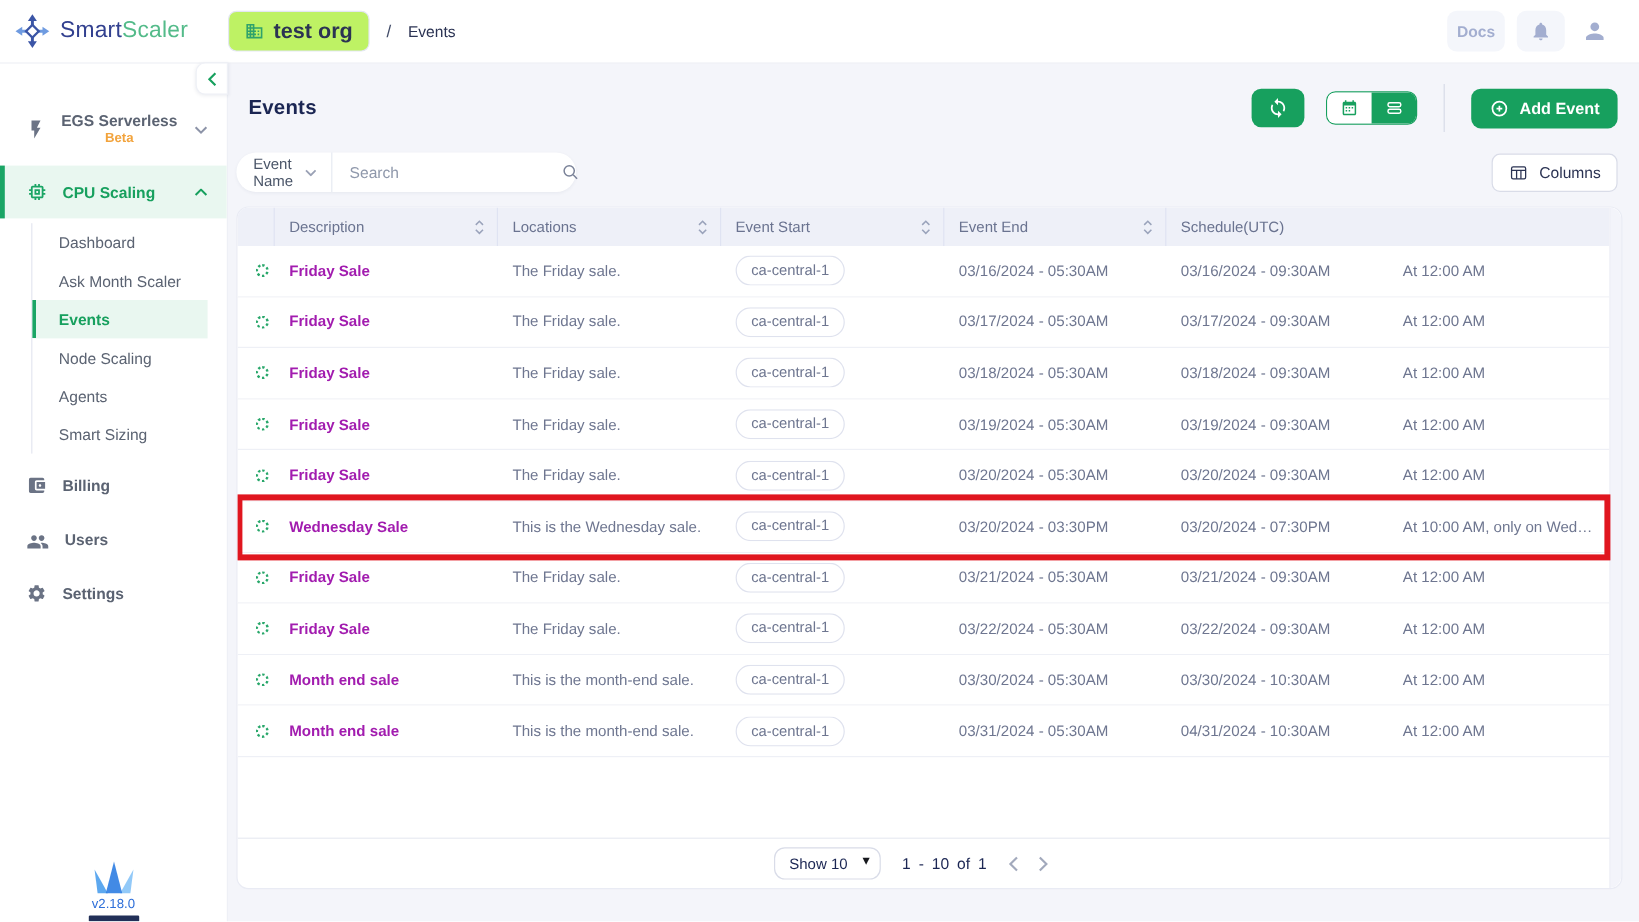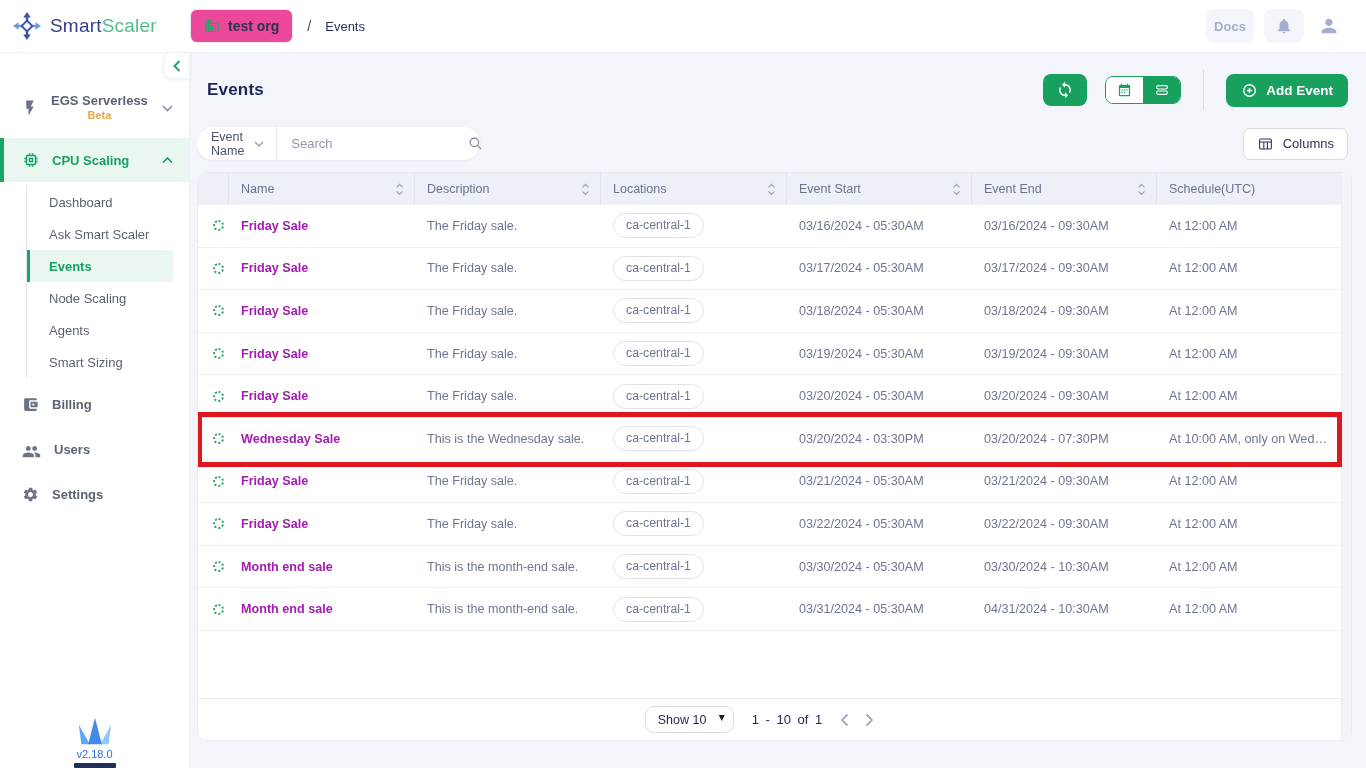--- a/index.html
+++ b/index.html
@@ -8,22 +8,22 @@
   .app { position:relative; width:1366px; height:768px; }
 
   
   .topbar { position:absolute; top:0; left:0; right:0; height:52px; background:#fff;
             display:flex; align-items:center; z-index:5; box-shadow:0 1px 0 #eef0f6; }
   .brand { width:190px; display:flex; align-items:center; gap:8px; padding-left:12px; flex:0 0 190px; }
   .brand-name { font-size:19px; font-weight:normal; letter-spacing:.2px; }
   .brand-name .p1 { color:#32408f; }
   .brand-name .p2 { color:#54bb8a; }
   .crumb-org { display:flex; align-items:center; gap:8px; height:34px; padding:0 13px;
-               background:#ec4899; border:1px solid #e3e7f1; border-radius:7px;
-               font-size:14px; font-weight:bold; color:#2b3353; cursor:pointer; }
+               background:#bef264; border:1px solid #e3e7f1; border-radius:7px;
+               font-size:18px; font-weight:bold; color:#2b3353; cursor:pointer; }
   .crumb-sep { margin:0 14px; color:#3f4966; font-size:14px; }
   .crumb-cur { font-size:13px; color:#2b3353; font-weight:500; }
   .top-right { margin-left:auto; display:flex; align-items:center; gap:10px; padding-right:22px; }
   .soft-btn { height:34px; border:none; background:#f4f6fb; border-radius:8px; display:flex;
               align-items:center; justify-content:center; cursor:pointer; }
   .docs-btn { width:48px; color:#a3aed0; font-weight:bold; font-size:13px;
               font-family:"Liberation Sans",sans-serif; }
   .bell-btn { width:40px; }
   .person-btn { width:30px; background:transparent; }
 
@@ -207,21 +207,21 @@
       <span class="side-cpu-label">CPU Scaling</span>
       <span class="chev">
         <svg width="11" height="7" viewBox="0 0 11 7">
             <path d="M1 5.5 L5.5 1 L10 5.5" stroke="#17a05e" stroke-width="1.7" fill="none"></path>
           </svg>
       </span>
     </div>
 
     <div class="submenu">
         <div class="subitem">Dashboard</div>
-        <div class="subitem">Ask Smart Scaler</div>
+        <div class="subitem">Ask Month Scaler</div>
         <div class="subitem active">Events</div>
         <div class="subitem">Node Scaling</div>
         <div class="subitem">Agents</div>
         <div class="subitem">Smart Sizing</div>
       </div>
 
     <div class="side-item">
       <span>
         <svg width="17" height="17" viewBox="0 0 24 24">
             <path fill="#6b7385" d="M21 18v1c0 1.1-.9 2-2 2H5c-1.11 0-2-.9-2-2V5c0-1.1.89-2 2-2h14c1.1 0 2 .9 2 2v1h-9c-1.11 0-2 .9-2 2v8c0 1.1.89 2 2 2h9zm-9-2h10V8H12v8zm4-2.5c-.83 0-1.5-.67-1.5-1.5s.67-1.5 1.5-1.5 1.5.67 1.5 1.5-.67 1.5-1.5 1.5z"></path>
@@ -335,29 +335,20 @@
               <path d="M3.2 9 H20.8 M9.5 9 V19.5 M14.9 9 V19.5" stroke="#2b3353" stroke-width="1.6" fill="none"></path>
             </svg>
         </span>
         <span>Columns</span>
       </button>
     </div>
 
     <div class="table-card">
       <div class="thead tgrid">
         <div class="th-spacer"></div>
-      <div class="th">
-    <span>Name</span>
-    <span class="sort">
-      <svg width="9" height="13" viewBox="0 0 9 13">
-                <path d="M1.5 4.4 L4.5 1.4 L7.5 4.4" stroke="#9aa3bb" stroke-width="1.3" fill="none"></path>
-                <path d="M1.5 8.4 L4.5 11.4 L7.5 8.4" stroke="#9aa3bb" stroke-width="1.3" fill="none"></path>
-              </svg>
-    </span>
-  </div>
           <div class="th">
     <span>Description</span>
     <span class="sort">
       <svg width="9" height="13" viewBox="0 0 9 13">
                 <path d="M1.5 4.4 L4.5 1.4 L7.5 4.4" stroke="#9aa3bb" stroke-width="1.3" fill="none"></path>
                 <path d="M1.5 8.4 L4.5 11.4 L7.5 8.4" stroke="#9aa3bb" stroke-width="1.3" fill="none"></path>
               </svg>
     </span>
   </div>
           <div class="th">

